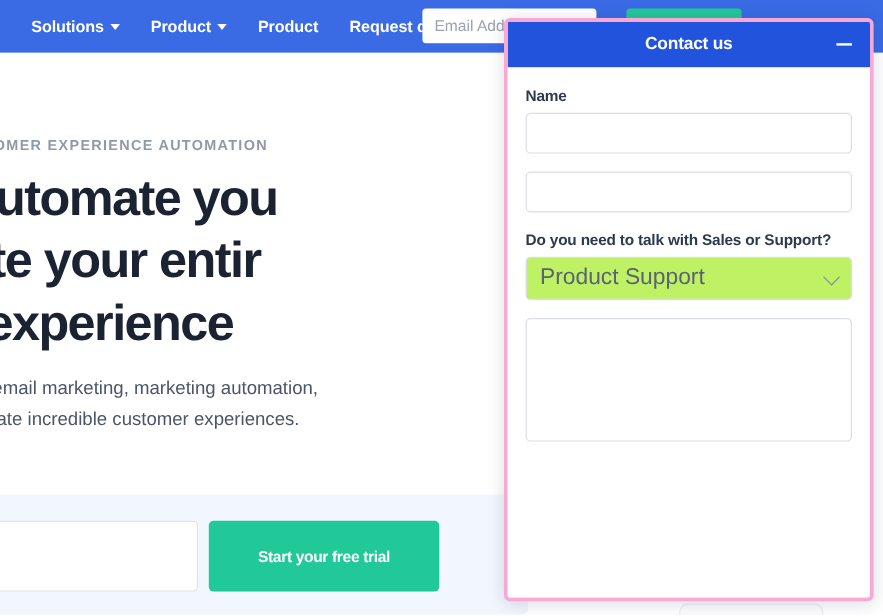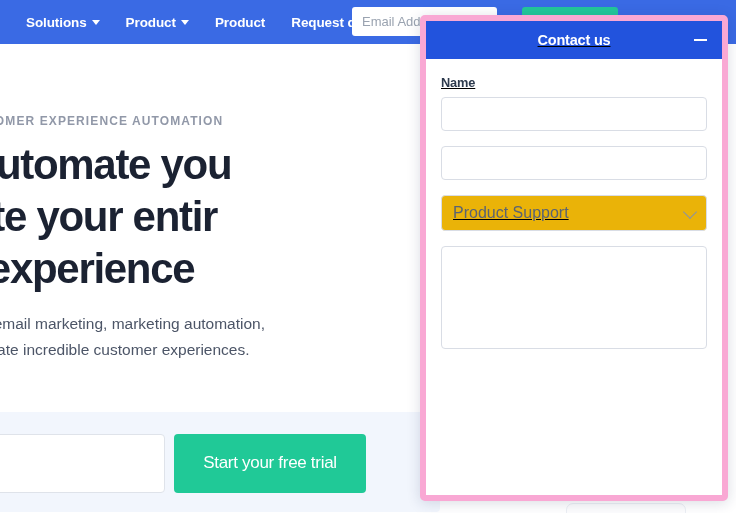--- a/index.html
+++ b/index.html
@@ -163,22 +163,22 @@
 
   #hero-trial-btn {
     margin-left: 9px;
     width: 192px;
     height: 59px;
     background: #20c997;
     border: none;
     border-radius: 4px;
     color: #ffffff;
     font-family: "Liberation Sans", sans-serif;
-    font-size: 17px;
-    font-weight: normal;
+    font-size: 13px;
+    font-weight: bold;
     letter-spacing: -0.3px;
     cursor: pointer;
     white-space: nowrap;
   }
 
   
   #chat-launcher {
     position: absolute;
     left: 566px; top: 503px;
     width: 120px; height: 40px;
@@ -187,25 +187,24 @@
     border-radius: 7px;
   }
 
   
   #contact-widget {
     position: absolute;
     left: 420px; top: 15px;
     width: 308px;
     height: 486px;
     background: #ffffff;
-    border: 6px solid #f9a8d4;
+    border: 3px solid #f9a8d4;
     border-radius: 5px;
     overflow: hidden;
     box-shadow: 0 2px 14px rgba(25,40,80,0.16);
-    text-decoration: underline;
   }
 
   #widget-header {
     position: relative;
     height: 38px;
     background: #2253dd;
     display: flex;
     align-items: center;
     justify-content: center;
   }
@@ -263,25 +262,25 @@
     position: relative;
     width: 100%;
     height: 36px;
     margin-bottom: 15px;
   }
   .select-box {
     width: 100%;
     height: 100%;
     border: 1px solid #d9dde5;
     border-radius: 4px;
-    background: #eab308;
+    background: #bef264;
     display: flex;
     align-items: center;
     padding: 0 11px;
-    font-size: 16px;
+    font-size: 19px;
     color: #5a6373;
     cursor: pointer;
   }
   .select-chevron {
     position: absolute;
     right: 12px; top: 50%;
     width: 10px; height: 10px;
     margin-top: -6px;
     border-right: 1.6px solid #8b93a3;
     border-bottom: 1.6px solid #8b93a3;
@@ -388,20 +387,21 @@
       </span>
     </div>
 
     <div id="widget-body">
 
       <div class="field-label">Name</div>
       <input class="text-input" type="text" placeholder="" style="">
 
       <input class="text-input" type="text" placeholder="" style="">
 
+      <div class="field-label">Do you need to talk with Sales or Support?</div>
       <div class="select-wrap">
         <div class="select-box">
           <span>Product Support</span>
         </div>
         <span class="select-chevron"></span>
       </div>
 
       <textarea id="message-area" placeholder="" style=""></textarea>
 
 

